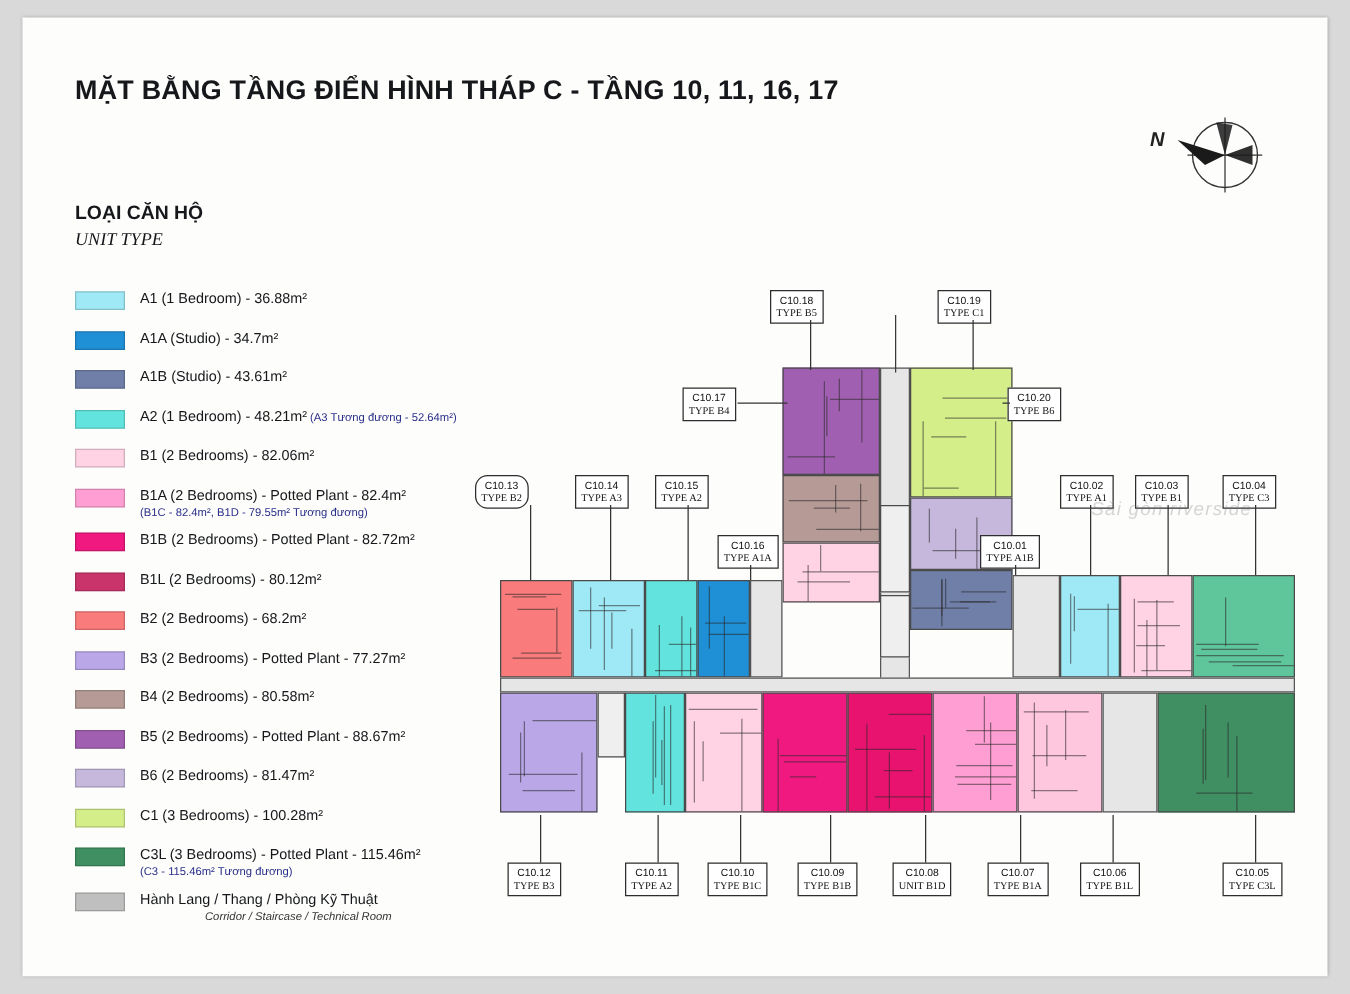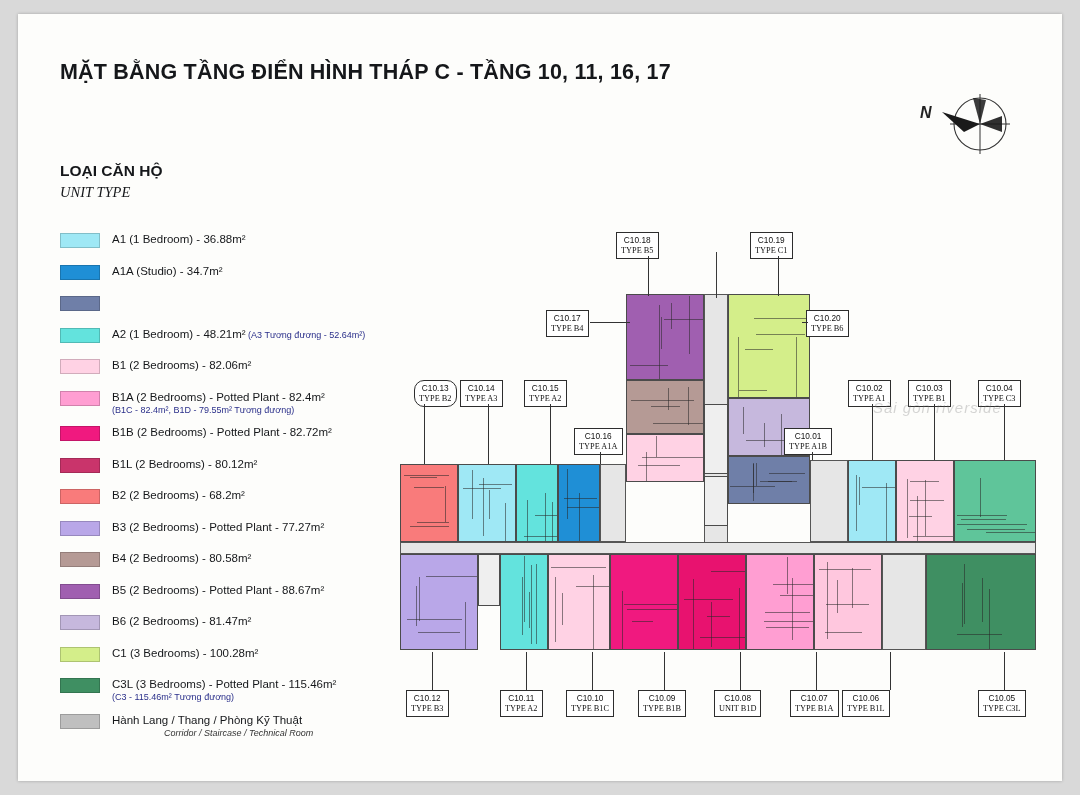--- a/index.html
+++ b/index.html
@@ -222,20 +222,21 @@
         <div class="legend-row">
           <span class="legend-swatch" style="background: rgb(159, 232, 245);"></span>
           <span class="legend-text">A1 (1 Bedroom) - 36.88m²</span>
         </div>
         <div class="legend-row">
           <span class="legend-swatch" style="background: rgb(31, 143, 214);"></span>
           <span class="legend-text">A1A (Studio) - 34.7m²</span>
         </div>
         <div class="legend-row">
           <span class="legend-swatch" style="background: rgb(111, 127, 168);"></span>
+          <span class="legend-text">A1B (Studio) - 43.61m²</span>
         </div>
         <div class="legend-row">
           <span class="legend-swatch" style="background: rgb(99, 227, 221);"></span>
           <span class="legend-text">A2 (1 Bedroom) - 48.21m²<span style="color: rgb(42, 47, 138); font-size: 9px;"> (A3 Tương đương - 52.64m²)</span></span>
         </div>
         <div class="legend-row">
           <span class="legend-swatch" style="background: rgb(255, 210, 228);"></span>
           <span class="legend-text">B1 (2 Bedrooms) - 82.06m²</span>
         </div>
         <div class="legend-row">
@@ -486,35 +487,35 @@
               <div class="wl wv" style="top: 28px; left: 35px; height: 44px;"></div>
               <div class="wl wv" style="top: 34px; left: 62px; height: 85px;"></div>
             </div>
           </div>
         </div>
       <div id="plan-tags">
           <div class="tag" style="left: 238px; top: 0px;"><span>C10.18</span><span class="l2">TYPE B5</span></div>
           <div class="tag" style="left: 372px; top: 0px;"><span>C10.19</span><span class="l2">TYPE C1</span></div>
           <div class="tag" style="left: 168px; top: 78px;"><span>C10.17</span><span class="l2">TYPE B4</span></div>
           <div class="tag" style="left: 428px; top: 78px;"><span>C10.20</span><span class="l2">TYPE B6</span></div>
-          <div class="tag" style="left: 36px; top: 148px; border-radius: 10px;"><span>C10.13</span><span class="l2">TYPE B2</span></div>
+          <div class="tag" style="left: 2px; top: 148px; border-radius: 10px;"><span>C10.13</span><span class="l2">TYPE B2</span></div>
           <div class="tag" style="left: 82px; top: 148px;"><span>C10.14</span><span class="l2">TYPE A3</span></div>
           <div class="tag" style="left: 146px; top: 148px;"><span>C10.15</span><span class="l2">TYPE A2</span></div>
           <div class="tag" style="left: 196px; top: 196px;"><span>C10.16</span><span class="l2">TYPE A1A</span></div>
           <div class="tag" style="left: 470px; top: 148px;"><span>C10.02</span><span class="l2">TYPE A1</span></div>
           <div class="tag" style="left: 530px; top: 148px;"><span>C10.03</span><span class="l2">TYPE B1</span></div>
           <div class="tag" style="left: 600px; top: 148px;"><span>C10.04</span><span class="l2">TYPE C3</span></div>
           <div class="tag" style="left: 406px; top: 196px;"><span>C10.01</span><span class="l2">TYPE A1B</span></div>
           <div class="tag" style="left: 28px; top: 458px;"><span>C10.12</span><span class="l2">TYPE B3</span></div>
           <div class="tag" style="left: 122px; top: 458px;"><span>C10.11</span><span class="l2">TYPE A2</span></div>
           <div class="tag" style="left: 188px; top: 458px;"><span>C10.10</span><span class="l2">TYPE B1C</span></div>
           <div class="tag" style="left: 260px; top: 458px;"><span>C10.09</span><span class="l2">TYPE B1B</span></div>
           <div class="tag" style="left: 336px; top: 458px;"><span>C10.08</span><span class="l2">UNIT B1D</span></div>
           <div class="tag" style="left: 412px; top: 458px;"><span>C10.07</span><span class="l2">TYPE B1A</span></div>
-          <div class="tag" style="left: 464px; top: 458px;"><span>C10.06</span><span class="l2">TYPE B1L</span></div>
+          <div class="tag" style="left: 486px; top: 458px;"><span>C10.06</span><span class="l2">TYPE B1L</span></div>
           <div class="tag" style="left: 600px; top: 458px;"><span>C10.05</span><span class="l2">TYPE C3L</span></div>
           <div class="leader v" style="left: 270px; top: 24px; height: 40px;"></div>
           <div class="leader v" style="left: 400px; top: 24px; height: 40px;"></div>
           <div class="leader h" style="left: 212px; top: 90px; width: 40px;"></div>
           <div class="leader h" style="left: 424px; top: 90px; width: 6px;"></div>
           <div class="leader v" style="left: 46px; top: 172px; height: 60px;"></div>
           <div class="leader v" style="left: 110px; top: 172px; height: 60px;"></div>
           <div class="leader v" style="left: 172px; top: 172px; height: 60px;"></div>
           <div class="leader v" style="left: 222px; top: 220px; height: 14px;"></div>
           <div class="leader v" style="left: 494px; top: 172px; height: 56px;"></div>

